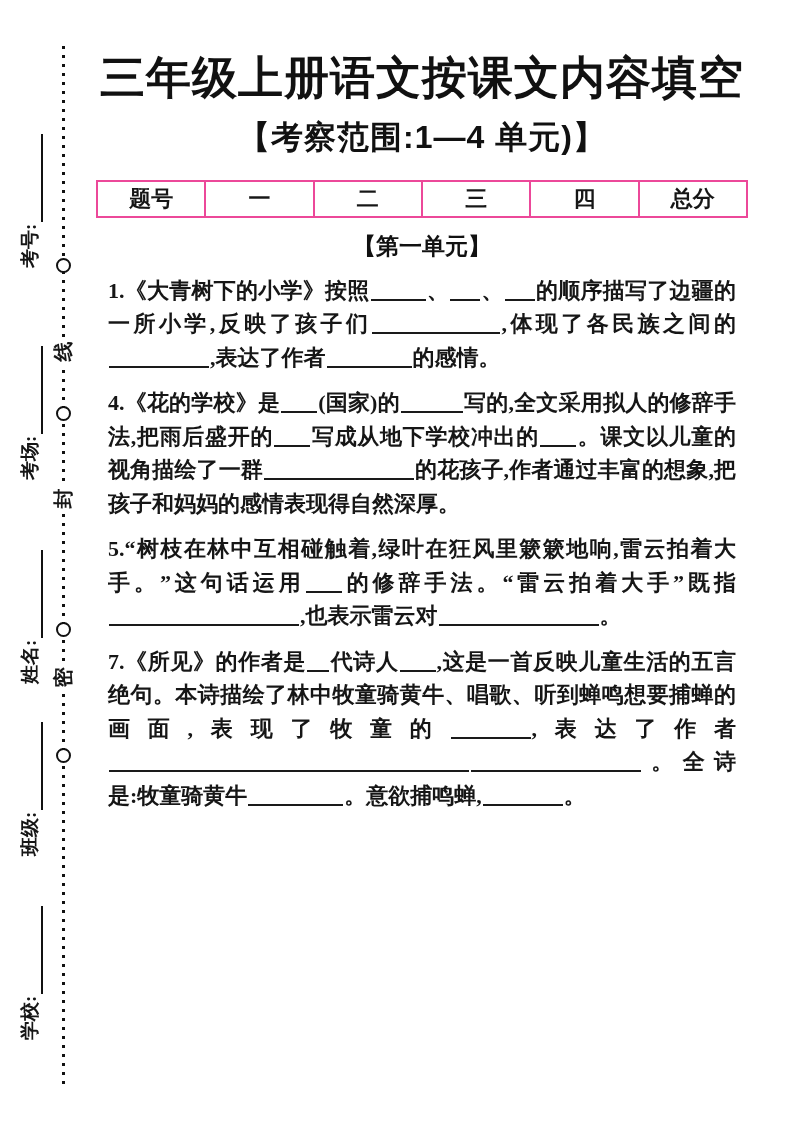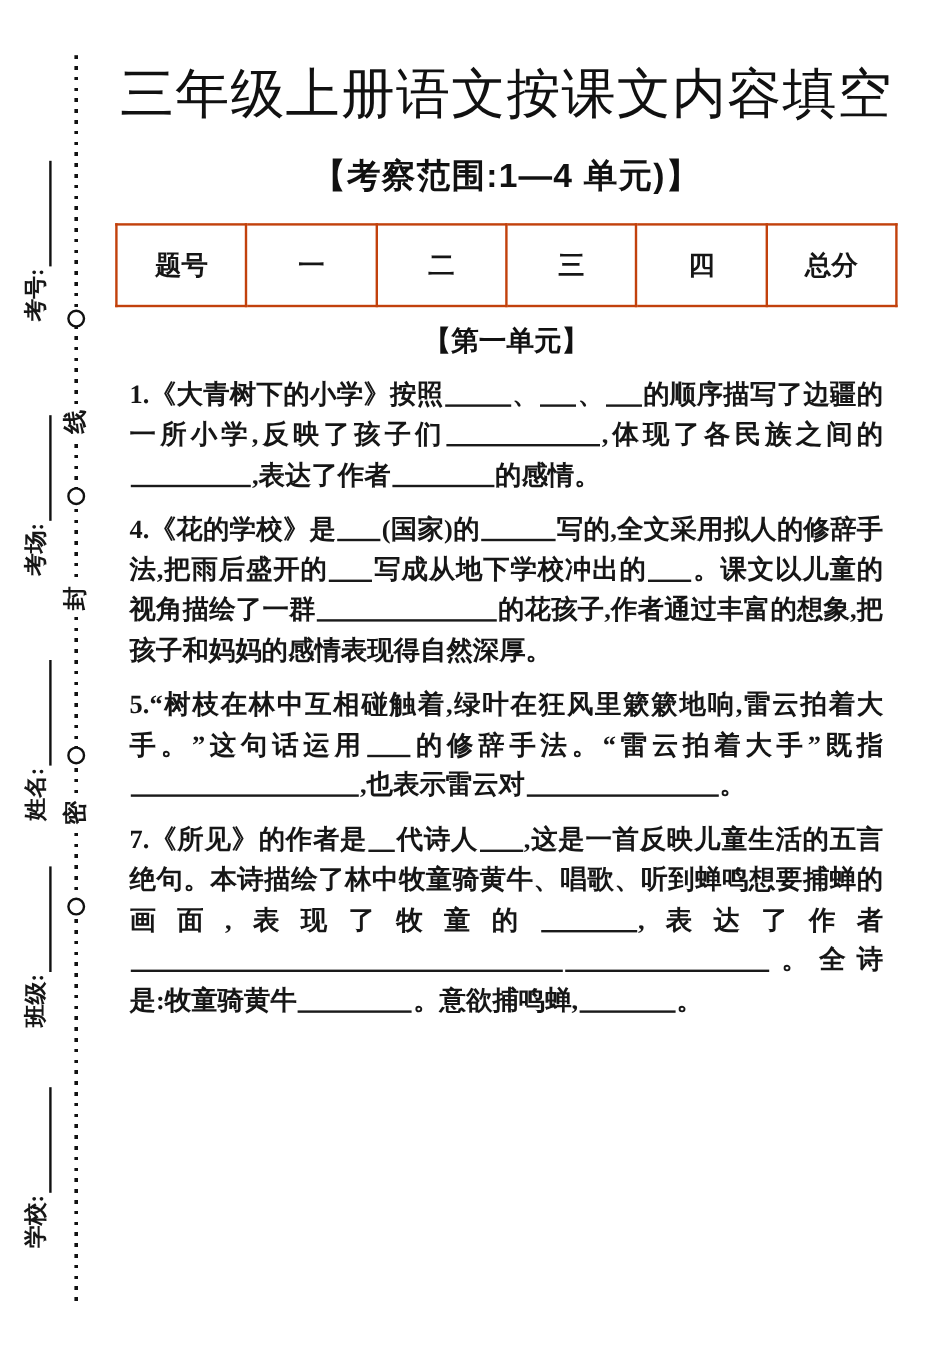--- a/index.html
+++ b/index.html
@@ -29,33 +29,33 @@
     font-size:19px;font-weight:bold;white-space:nowrap;
   }
   .vfield .field-line{
     display:inline-block;width:88px;height:4px;
     border-bottom:2px solid #111;margin-left:2px;
   }
   
   .content{position:absolute;left:96px;top:0;width:652px;}
   .page-title{
     margin:52px 0 0 0;text-align:center;font-size:45px;line-height:1.15;
-    font-weight:400;letter-spacing:1px;color:#111;
+    font-weight:700;letter-spacing:1px;color:#111;
     font-family:"Liberation Sans","DejaVu Sans",sans-serif;
   }
   .page-subtitle{
-    margin:24px 0 0 0;text-align:center;font-size:28px;font-weight:900;color:#111;
+    margin:12px 0 0 0;text-align:center;font-size:32px;font-weight:900;color:#111;
     font-family:"Liberation Sans","DejaVu Sans",sans-serif;letter-spacing:1px;
   }
   table.score-table{
     width:100%;margin-top:20px;border-collapse:collapse;table-layout:fixed;
   }
   table.score-table th,table.score-table td{
-    border:2px solid #c2410c;height:34px;text-align:center;
-    font-size:22px;font-weight:bold;padding:16px;
+    border:2px solid #ec4899;height:34px;text-align:center;
+    font-size:22px;font-weight:bold;padding:0;
   }
   .section-header{
     margin:13px 0 4px 0;text-align:center;font-size:23px;font-weight:900;color:#111;
   }
   .questions{font-size:22px;line-height:33.5px;font-weight:bold;text-align:justify;}
   .question{margin:12px;}
   .blank{
     display:inline-block;height:5px;border-bottom:2px solid #1a1a1a;
     vertical-align:-3px;margin:0 1px;
   }

